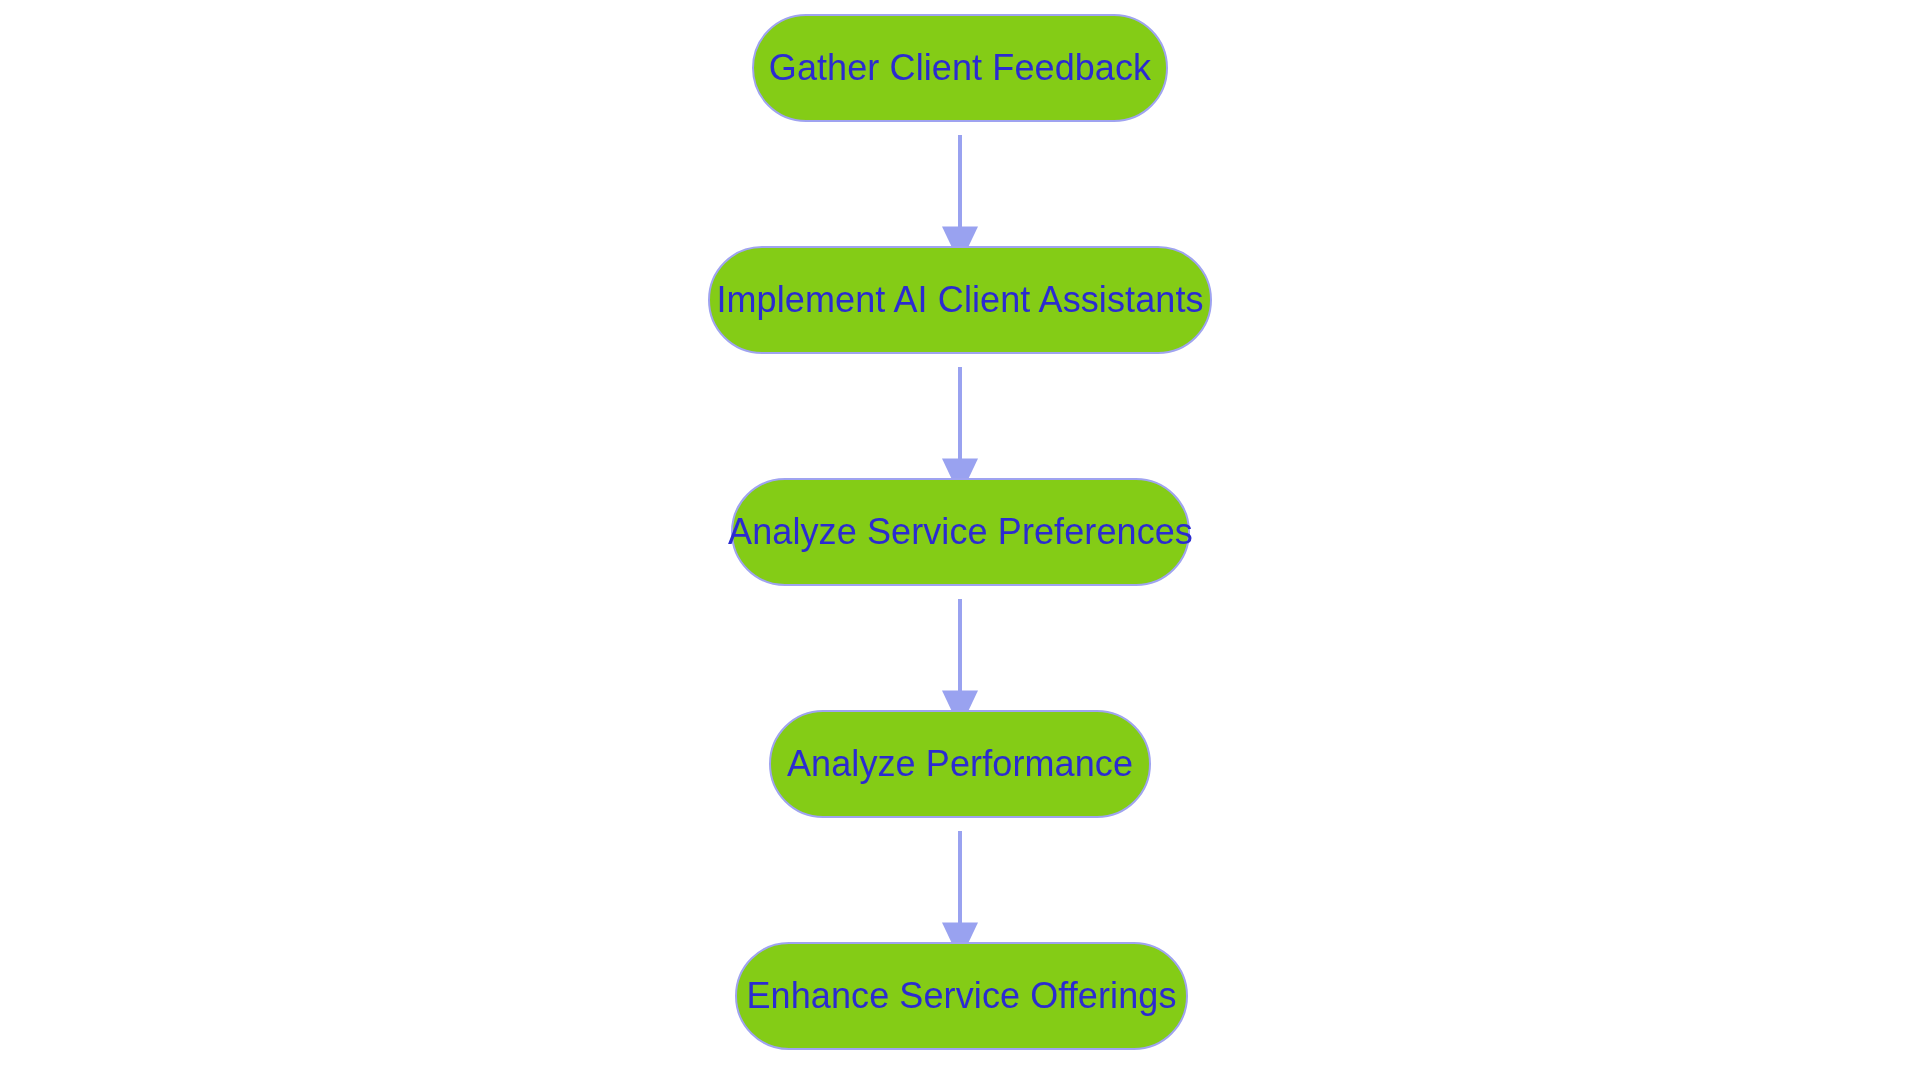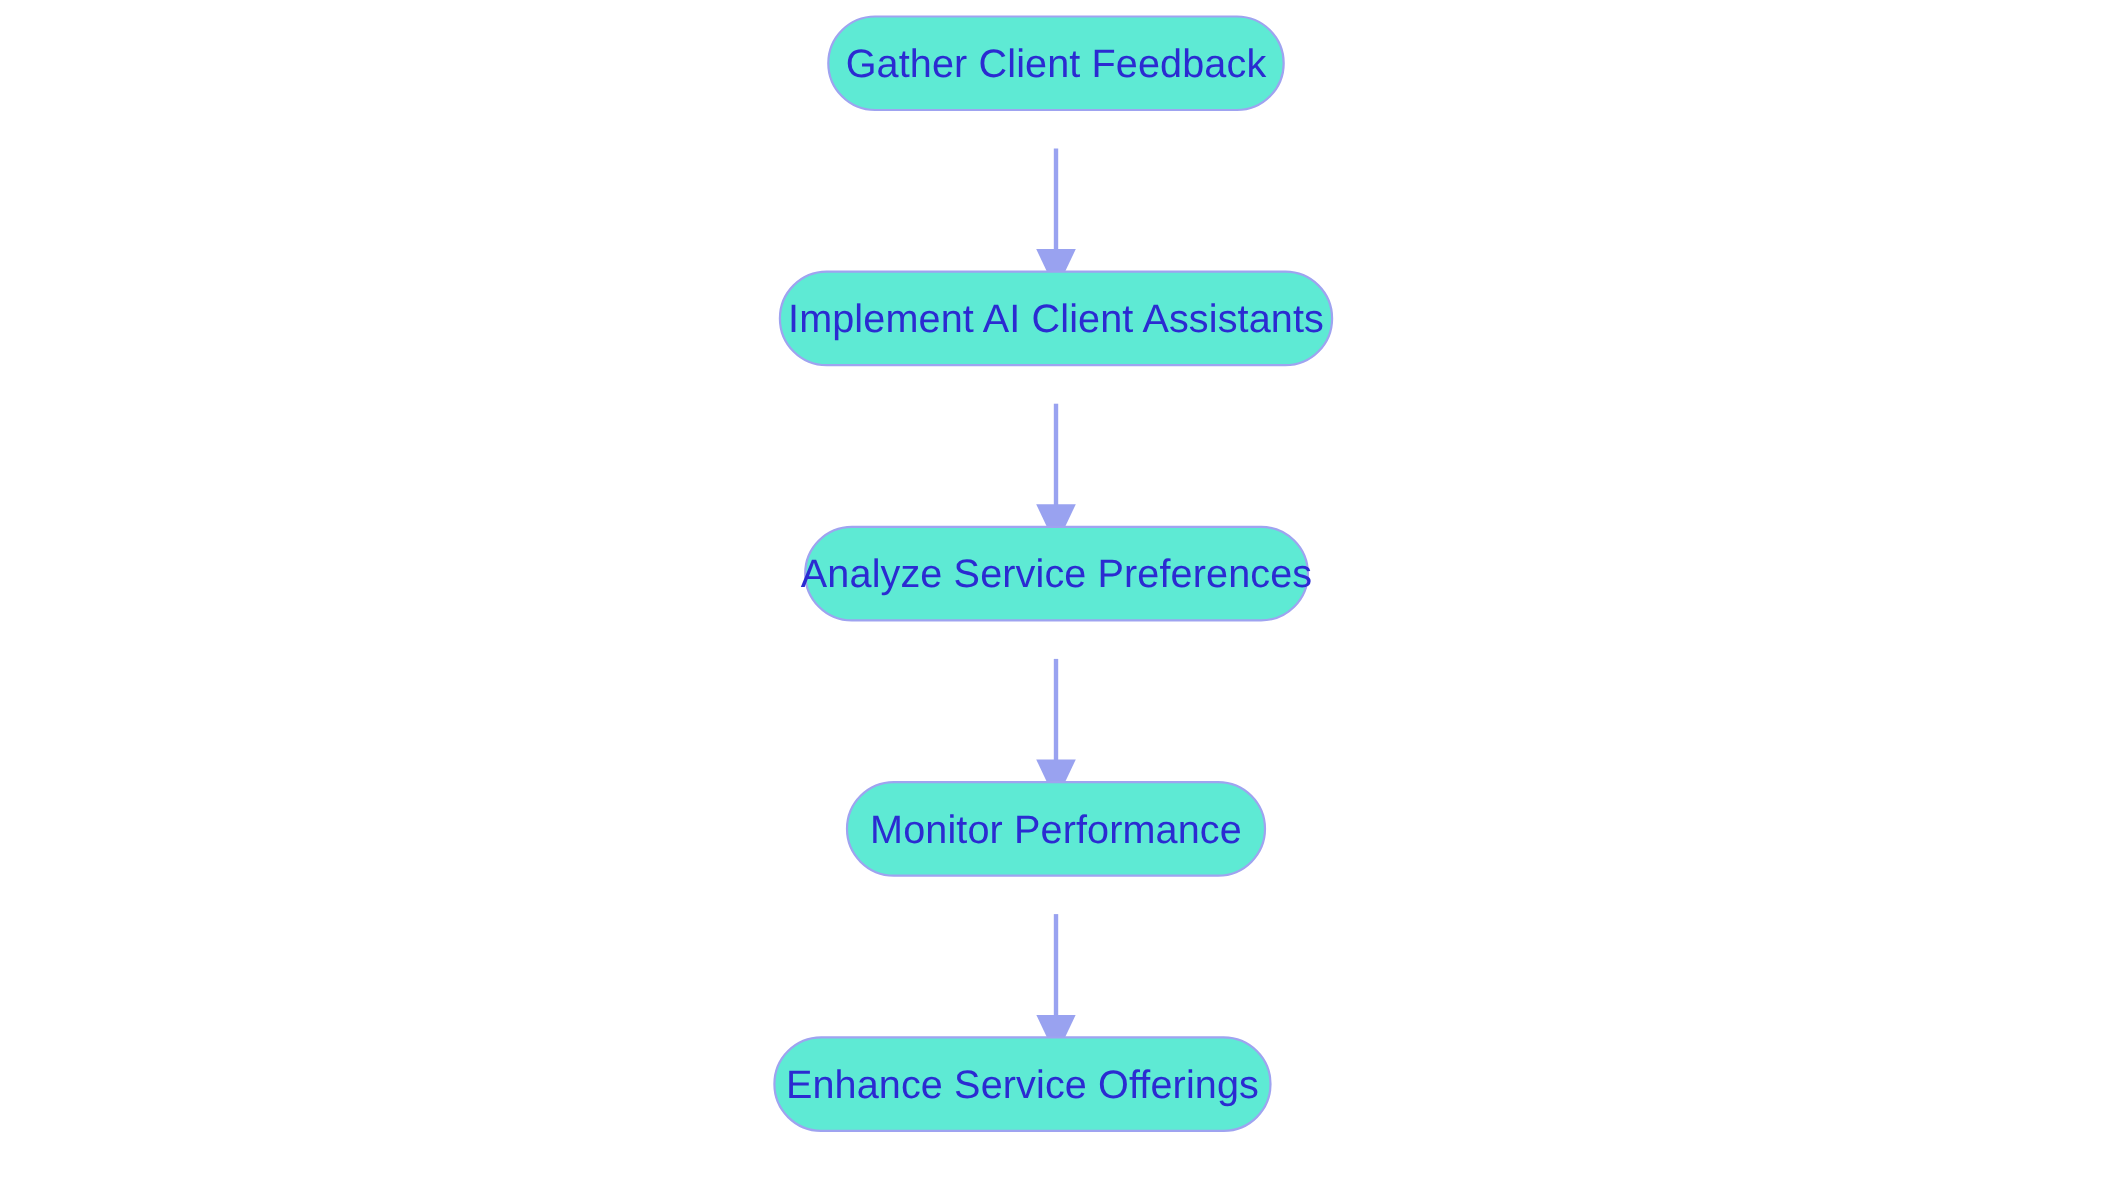--- a/index.html
+++ b/index.html
@@ -37,23 +37,23 @@
     left: 0;
     top: 0;
     width: 1920px;
     height: 1083px;
     z-index: 2;
   }
 
   .flow-node {
     position: absolute;
     box-sizing: border-box;
-    height: 87px;
+    height: 108px;
     border-radius: 61px;
-    background: #5eead4;
+    background: #84cc16;
     border: 2px solid #9fa3f0;
     display: flex;
     align-items: center;
     justify-content: center;
     text-align: center;
   }
 
   .flow-node-label {
     color: #2b2bd1;
     font-size: 36px;
@@ -62,21 +62,21 @@
     line-height: 1.15;
     white-space: nowrap;
     font-family: "Liberation Sans", "DejaVu Sans", sans-serif;
   }
 
   
   #node-0 { left: 752px;  top: 14px;  width: 416px; }
   #node-1 { left: 708px;  top: 246px; width: 504px; }
   #node-2 { left: 731px;  top: 478px; width: 459px; }
   #node-3 { left: 769px;  top: 710px; width: 382px; }
-  #node-4 { left: 703px;  top: 942px; width: 453px; align-items: center; }
+  #node-4 { left: 735px;  top: 942px; width: 453px; align-items: center; }
 </style>
 </head>
 <body>
 
 <div id="flowchart-canvas">
 
   <svg class="edge-layer" viewBox="0 0 1920 1083" width="1920" height="1083" xmlns="http://www.w3.org/2000/svg">
     <defs>
       <marker id="arrowhead" markerWidth="11" markerHeight="9" refX="0.4" refY="4.5" orient="auto" markerUnits="strokeWidth">
         <polygon points="0,0 0,9 9.5,4.5" fill="#99a2f0"></polygon>
@@ -108,21 +108,21 @@
 
     <div class="flow-node" id="node-1">
       <span class="flow-node-label">Implement AI Client Assistants</span>
     </div>
 
     <div class="flow-node" id="node-2">
       <span class="flow-node-label">Analyze Service Preferences</span>
     </div>
 
     <div class="flow-node" id="node-3">
-      <span class="flow-node-label">Monitor Performance</span>
+      <span class="flow-node-label">Analyze Performance</span>
     </div>
 
     <div class="flow-node" id="node-4">
       <span class="flow-node-label">Enhance Service Offerings</span>
     </div>
 
   </div>
 </div>
 
 </body></html>

